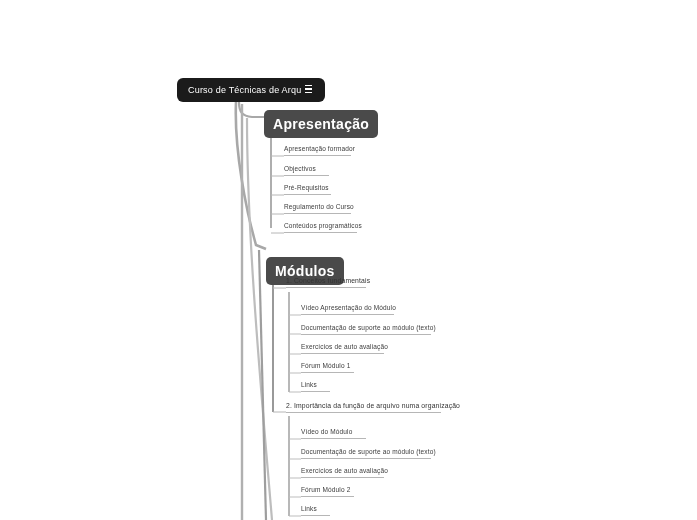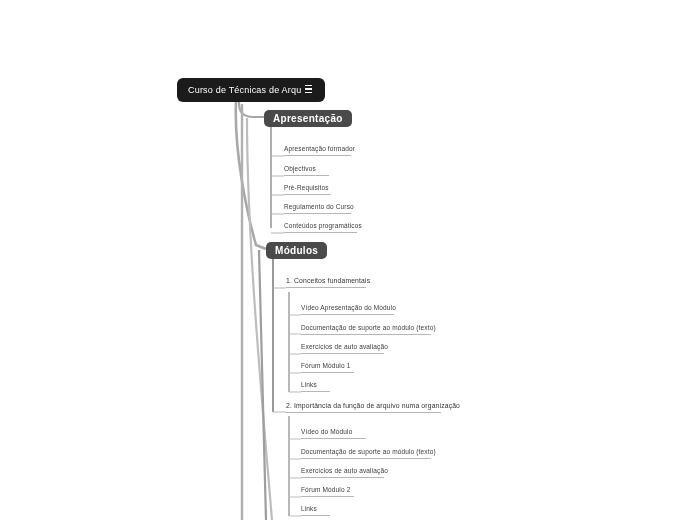--- a/index.html
+++ b/index.html
@@ -69,28 +69,28 @@
   .menu-button i {
     display: block;
     width: 7px;
     height: 1.5px;
     background: #ffffff;
   }
 
   
   .branch-node {
     position: absolute;
-    height: 17px;
+    height: 28px;
     display: flex;
     align-items: center;
     padding: 0 9px;
     background: #4a4a4a;
     color: #ffffff;
     border-radius: 5px;
-    font-size: 10px;
+    font-size: 14px;
     font-weight: bold;
     letter-spacing: .3px;
     white-space: nowrap;
     box-sizing: border-box;
   }
 
   
   .leaf {
     position: absolute;
     font-size: 6.5px;
@@ -160,21 +160,21 @@
   <div class="branch-node" style="left:264px; top:110px;">
     <span>Apresentação</span>
   </div>
 
   <div class="leaf" style="left:284px; top:145px; width:67px;">Apresentação formador</div>
   <div class="leaf" style="left:284px; top:165px; width:45px;">Objectivos</div>
   <div class="leaf" style="left:284px; top:184px; width:47px;">Pré-Requisitos</div>
   <div class="leaf" style="left:284px; top:203px; width:67px;">Regulamento do Curso</div>
   <div class="leaf" style="left:284px; top:222px; width:73px;">Conteúdos programáticos</div>
 
-  <div class="branch-node" style="left:266px; top:242px;">
+  <div class="branch-node" style="left:266px; top:257px;">
     <span>Módulos</span>
   </div>
 
   <div class="leaf module-title" style="left:286px; top:277px; width:80px;">1. Conceitos fundamentais</div>
 
   <div class="leaf" style="left:301px; top:304px; width:93px;">Vídeo Apresentação do Módulo</div>
   <div class="leaf" style="left:301px; top:324px; width:130px;">Documentação de suporte ao módulo (texto)</div>
   <div class="leaf" style="left:301px; top:343px; width:83px;">Exercícios de auto avaliação</div>
   <div class="leaf" style="left:301px; top:362px; width:53px;">Fórum Módulo 1</div>
   <div class="leaf" style="left:301px; top:381px; width:29px;">Links</div>

